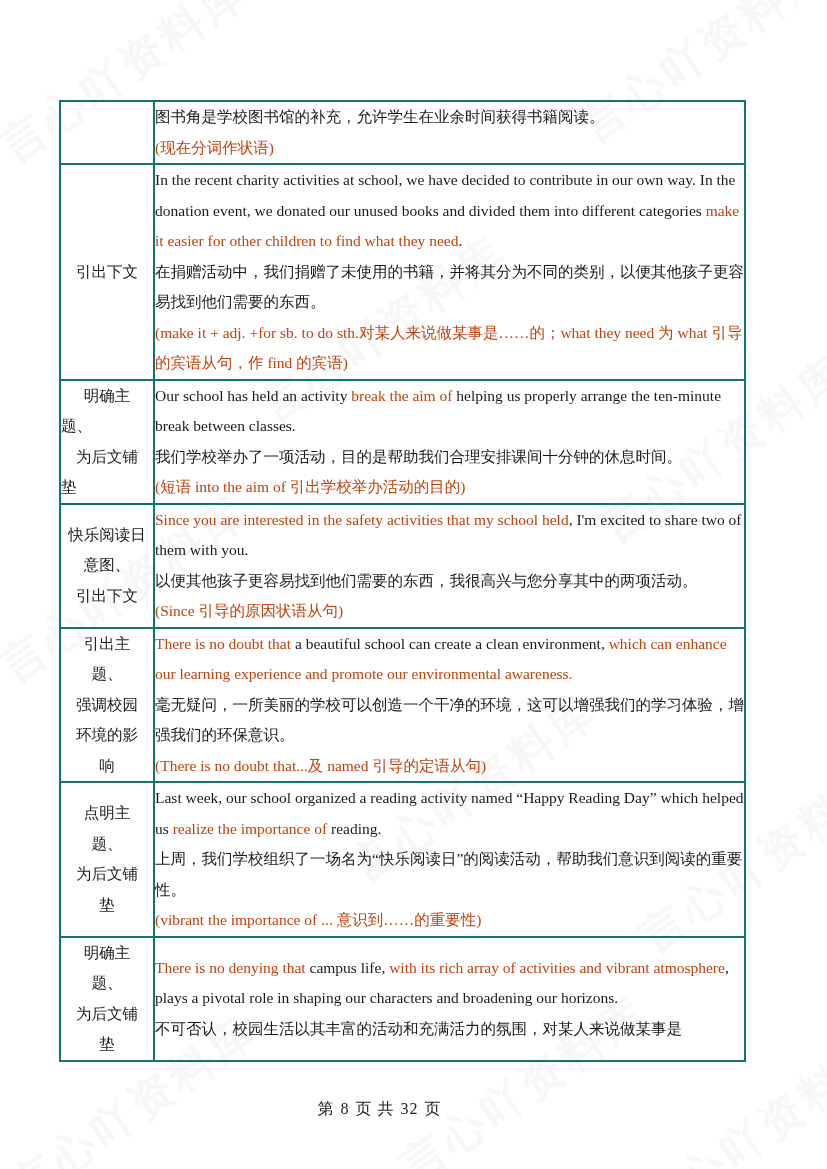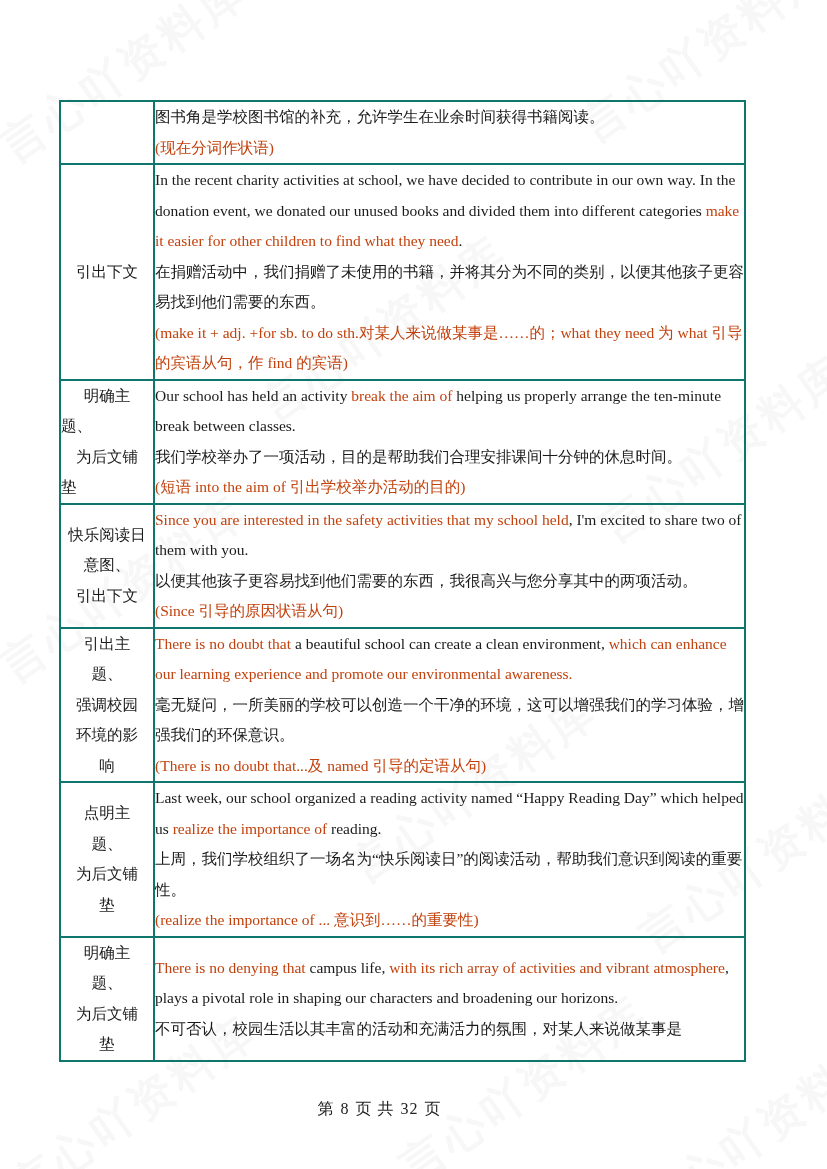--- a/index.html
+++ b/index.html
@@ -117,21 +117,21 @@
   <tr style="height:152px">
     <td class="label-cell">
       <span class="line">点明主</span>
       <span class="line">题、</span>
       <span class="line">为后文铺</span>
       <span class="line">垫</span>
     </td>
     <td class="content-cell">
       <span class="line"><span>Last week, our school organized a reading activity named “Happy Reading Day” which helped us </span><span class="red">realize the importance of</span><span> reading.</span></span>
       <span class="line">上周，我们学校组织了一场名为“快乐阅读日”的阅读活动，帮助我们意识到阅读的重要性。</span>
-      <span class="line red">(realize the importance of ... 意识到……的重要性)</span>
+      <span class="line red">(vibrant the importance of ... 意识到……的重要性)</span>
     </td>
   </tr>
 
   <tr style="height:122px">
     <td class="label-cell">
       <span class="line">明确主</span>
       <span class="line">题、</span>
       <span class="line">为后文铺</span>
       <span class="line">垫</span>
     </td>

